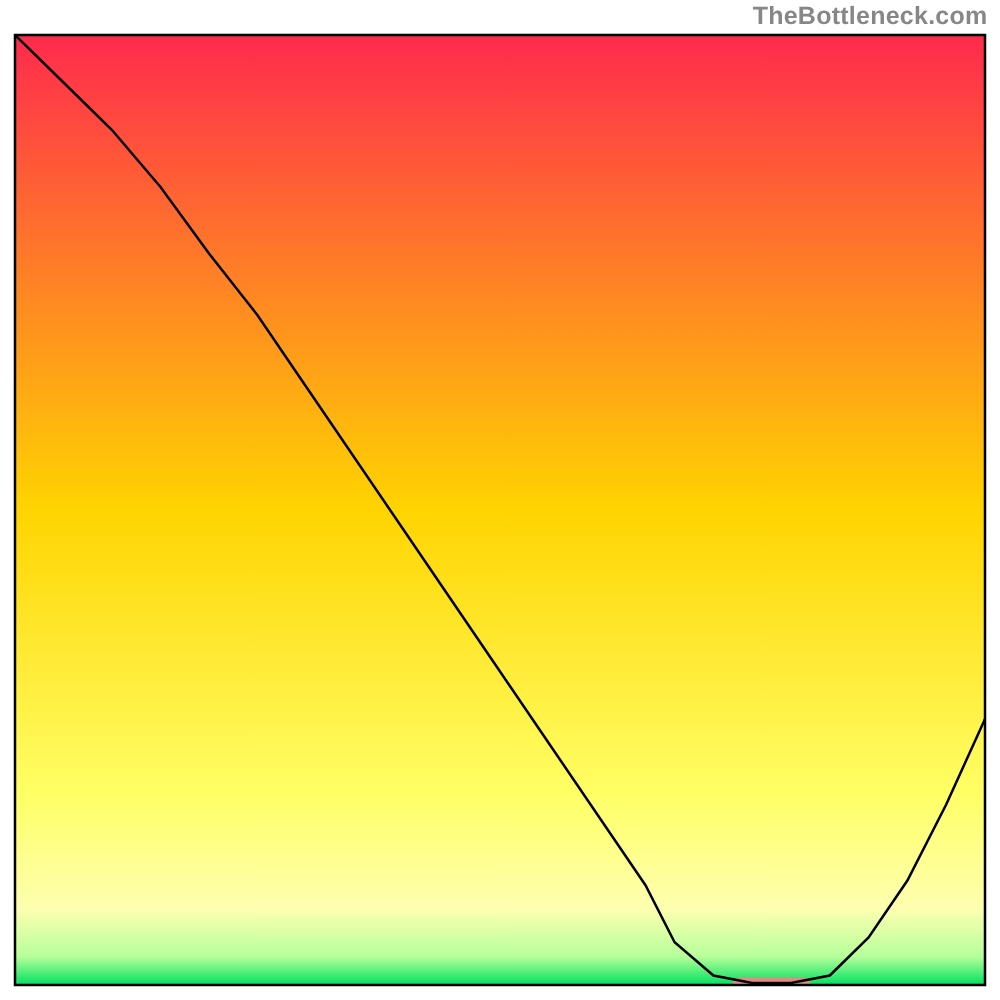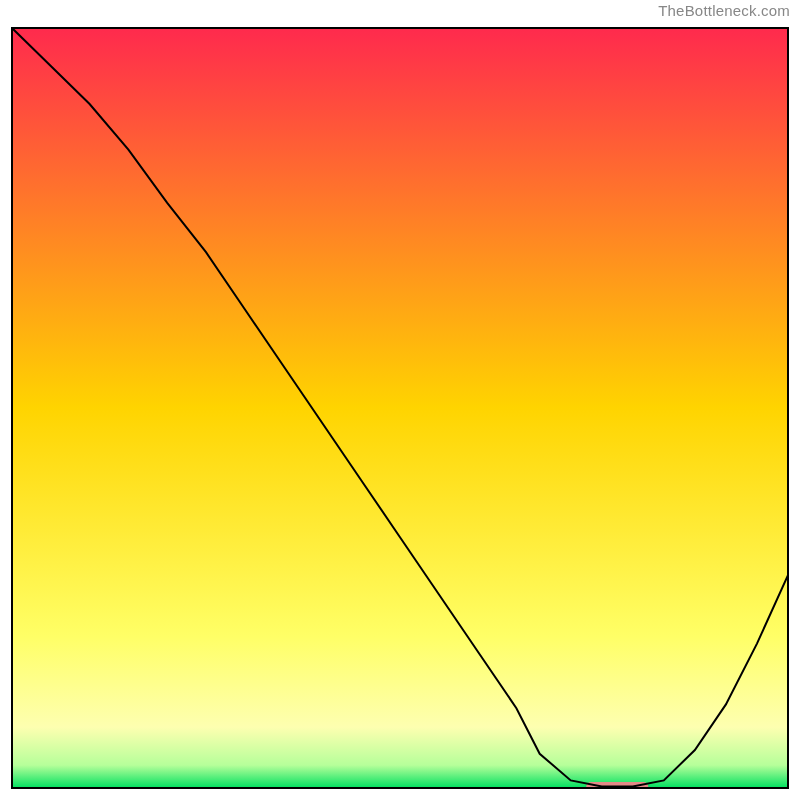--- a/index.html
+++ b/index.html
@@ -12,22 +12,22 @@
   }
   .wrap {
     position: relative;
     width: 800px;
     height: 800px;
   }
   .watermark {
     position: absolute;
     top: 2px;
     right: 10px;
-    font-size: 15px;
-    font-weight: normal;
+    font-size: 20px;
+    font-weight: bold;
     color: #878787;
     letter-spacing: 0.2px;
   }
   svg { display: block; }
 </style>
 </head>
 <body>
 
 <div class="wrap">
   <div class="watermark">TheBottleneck.com</div>

